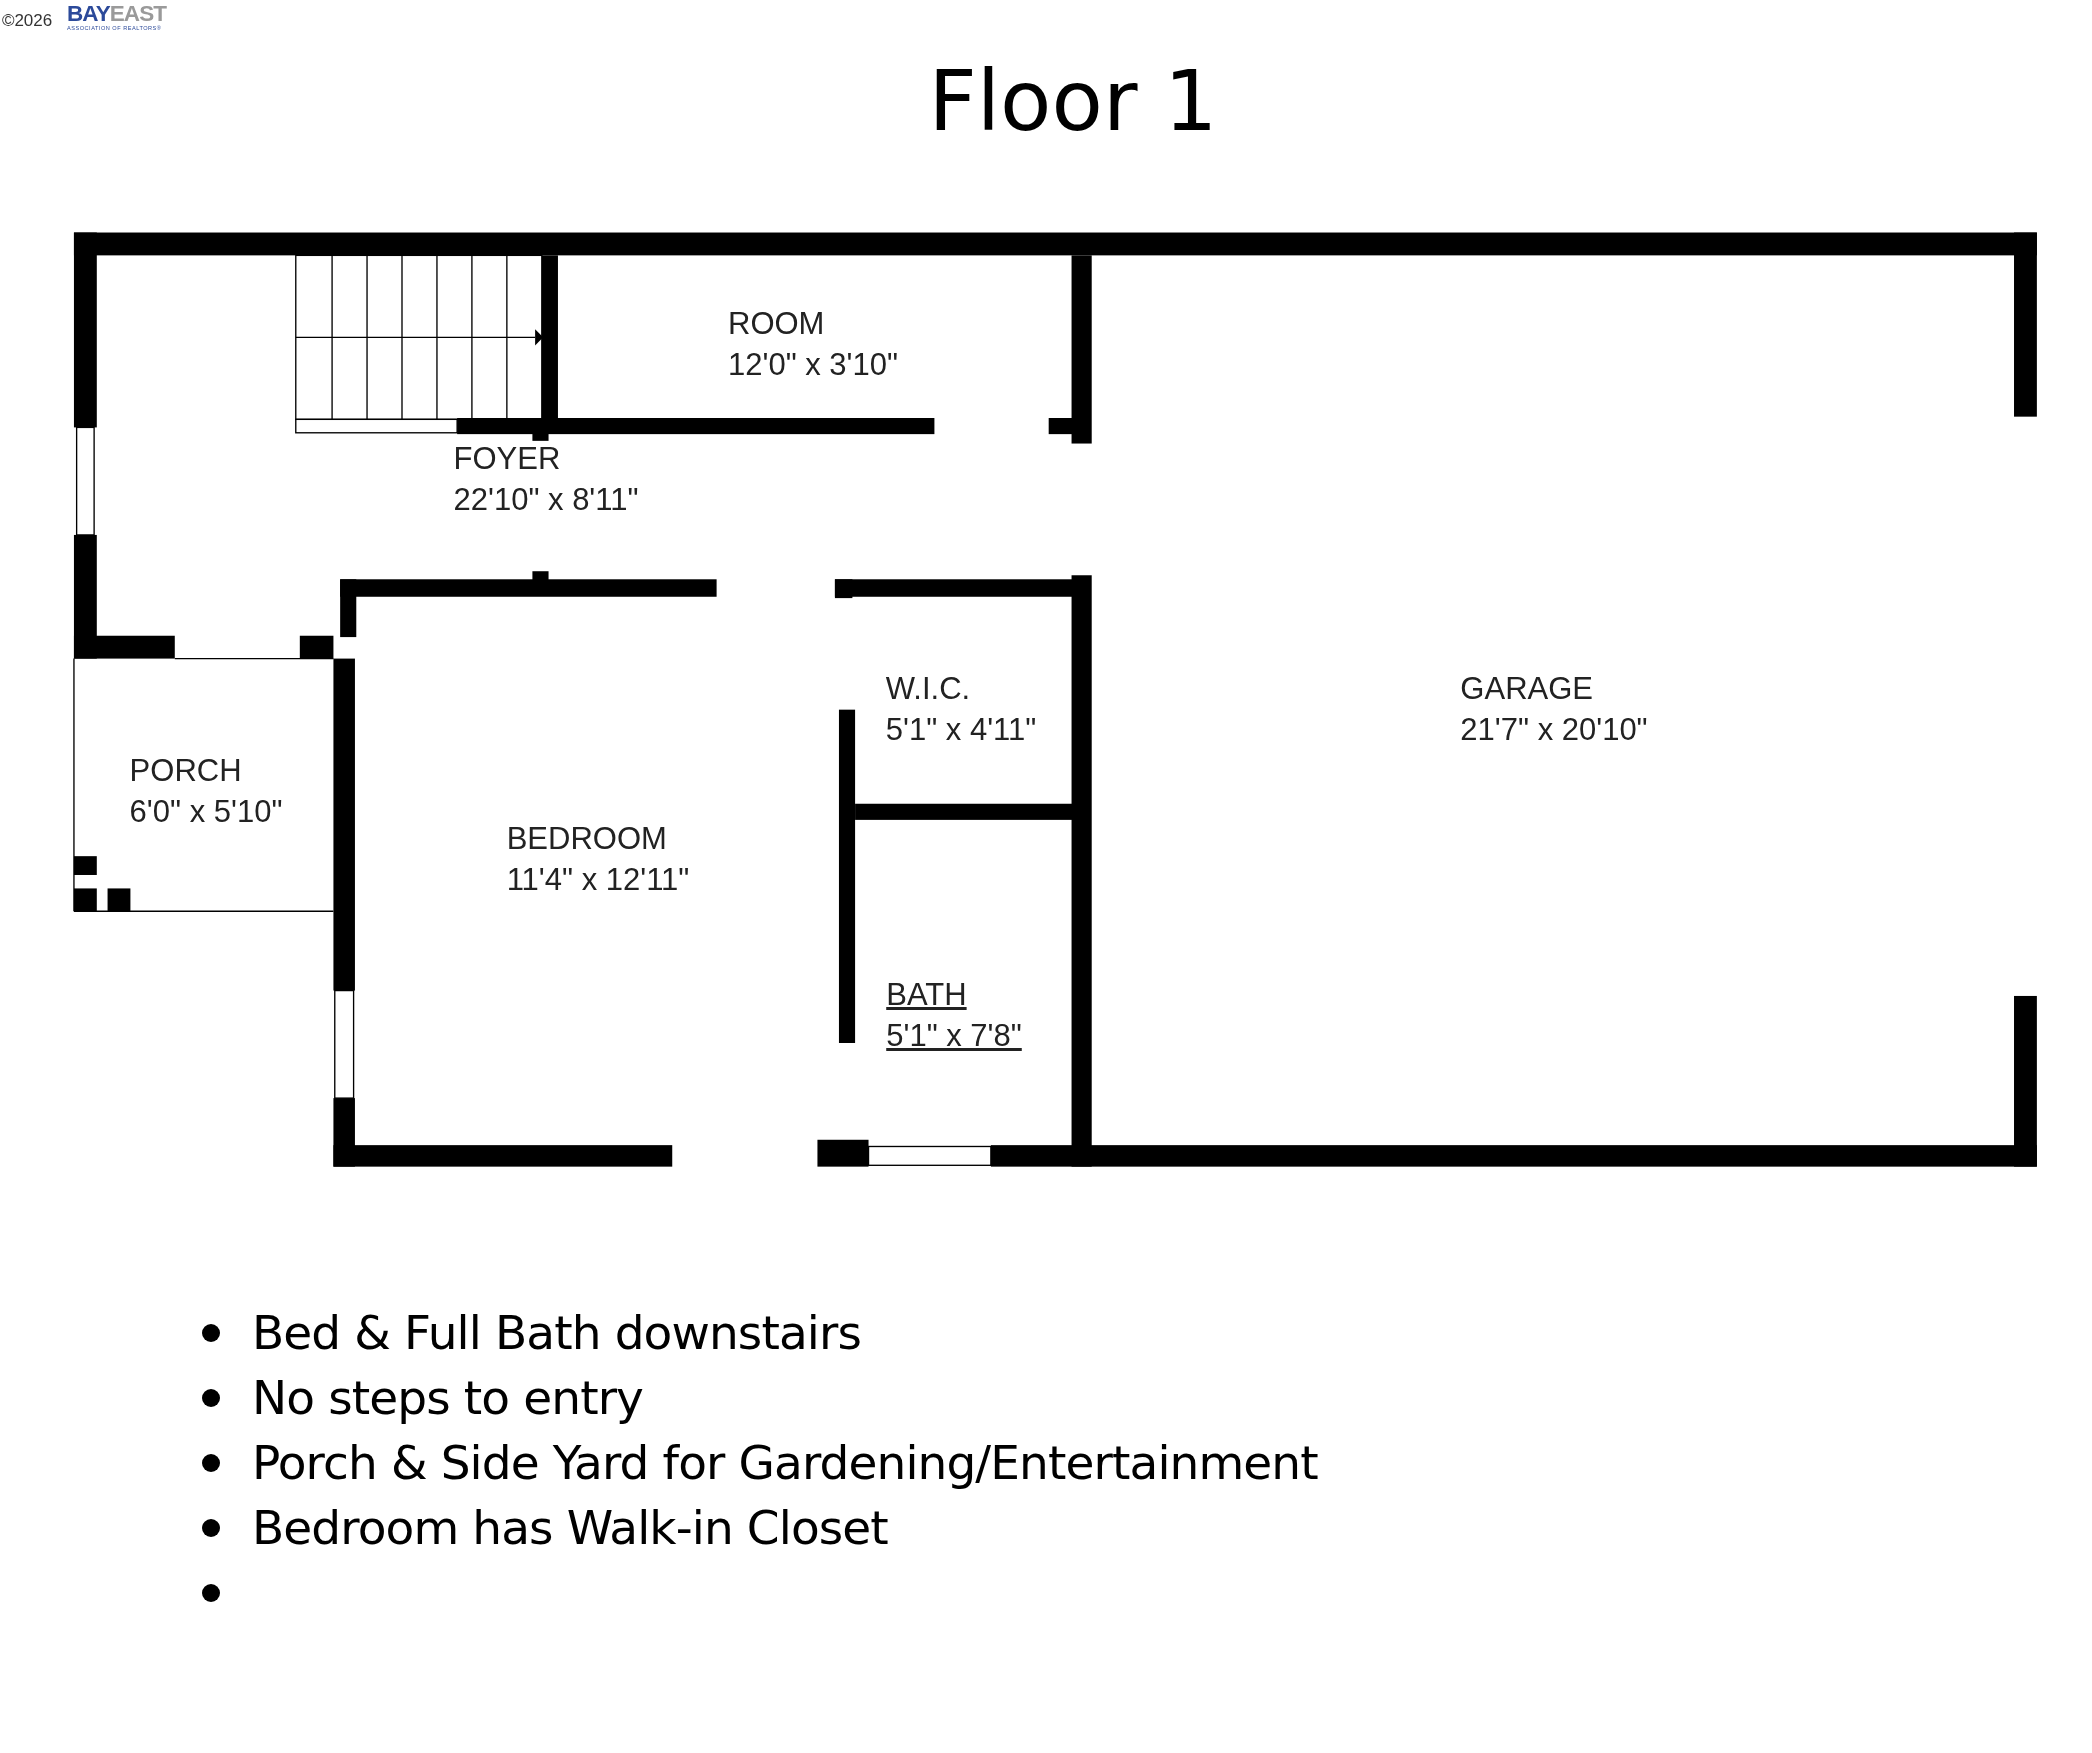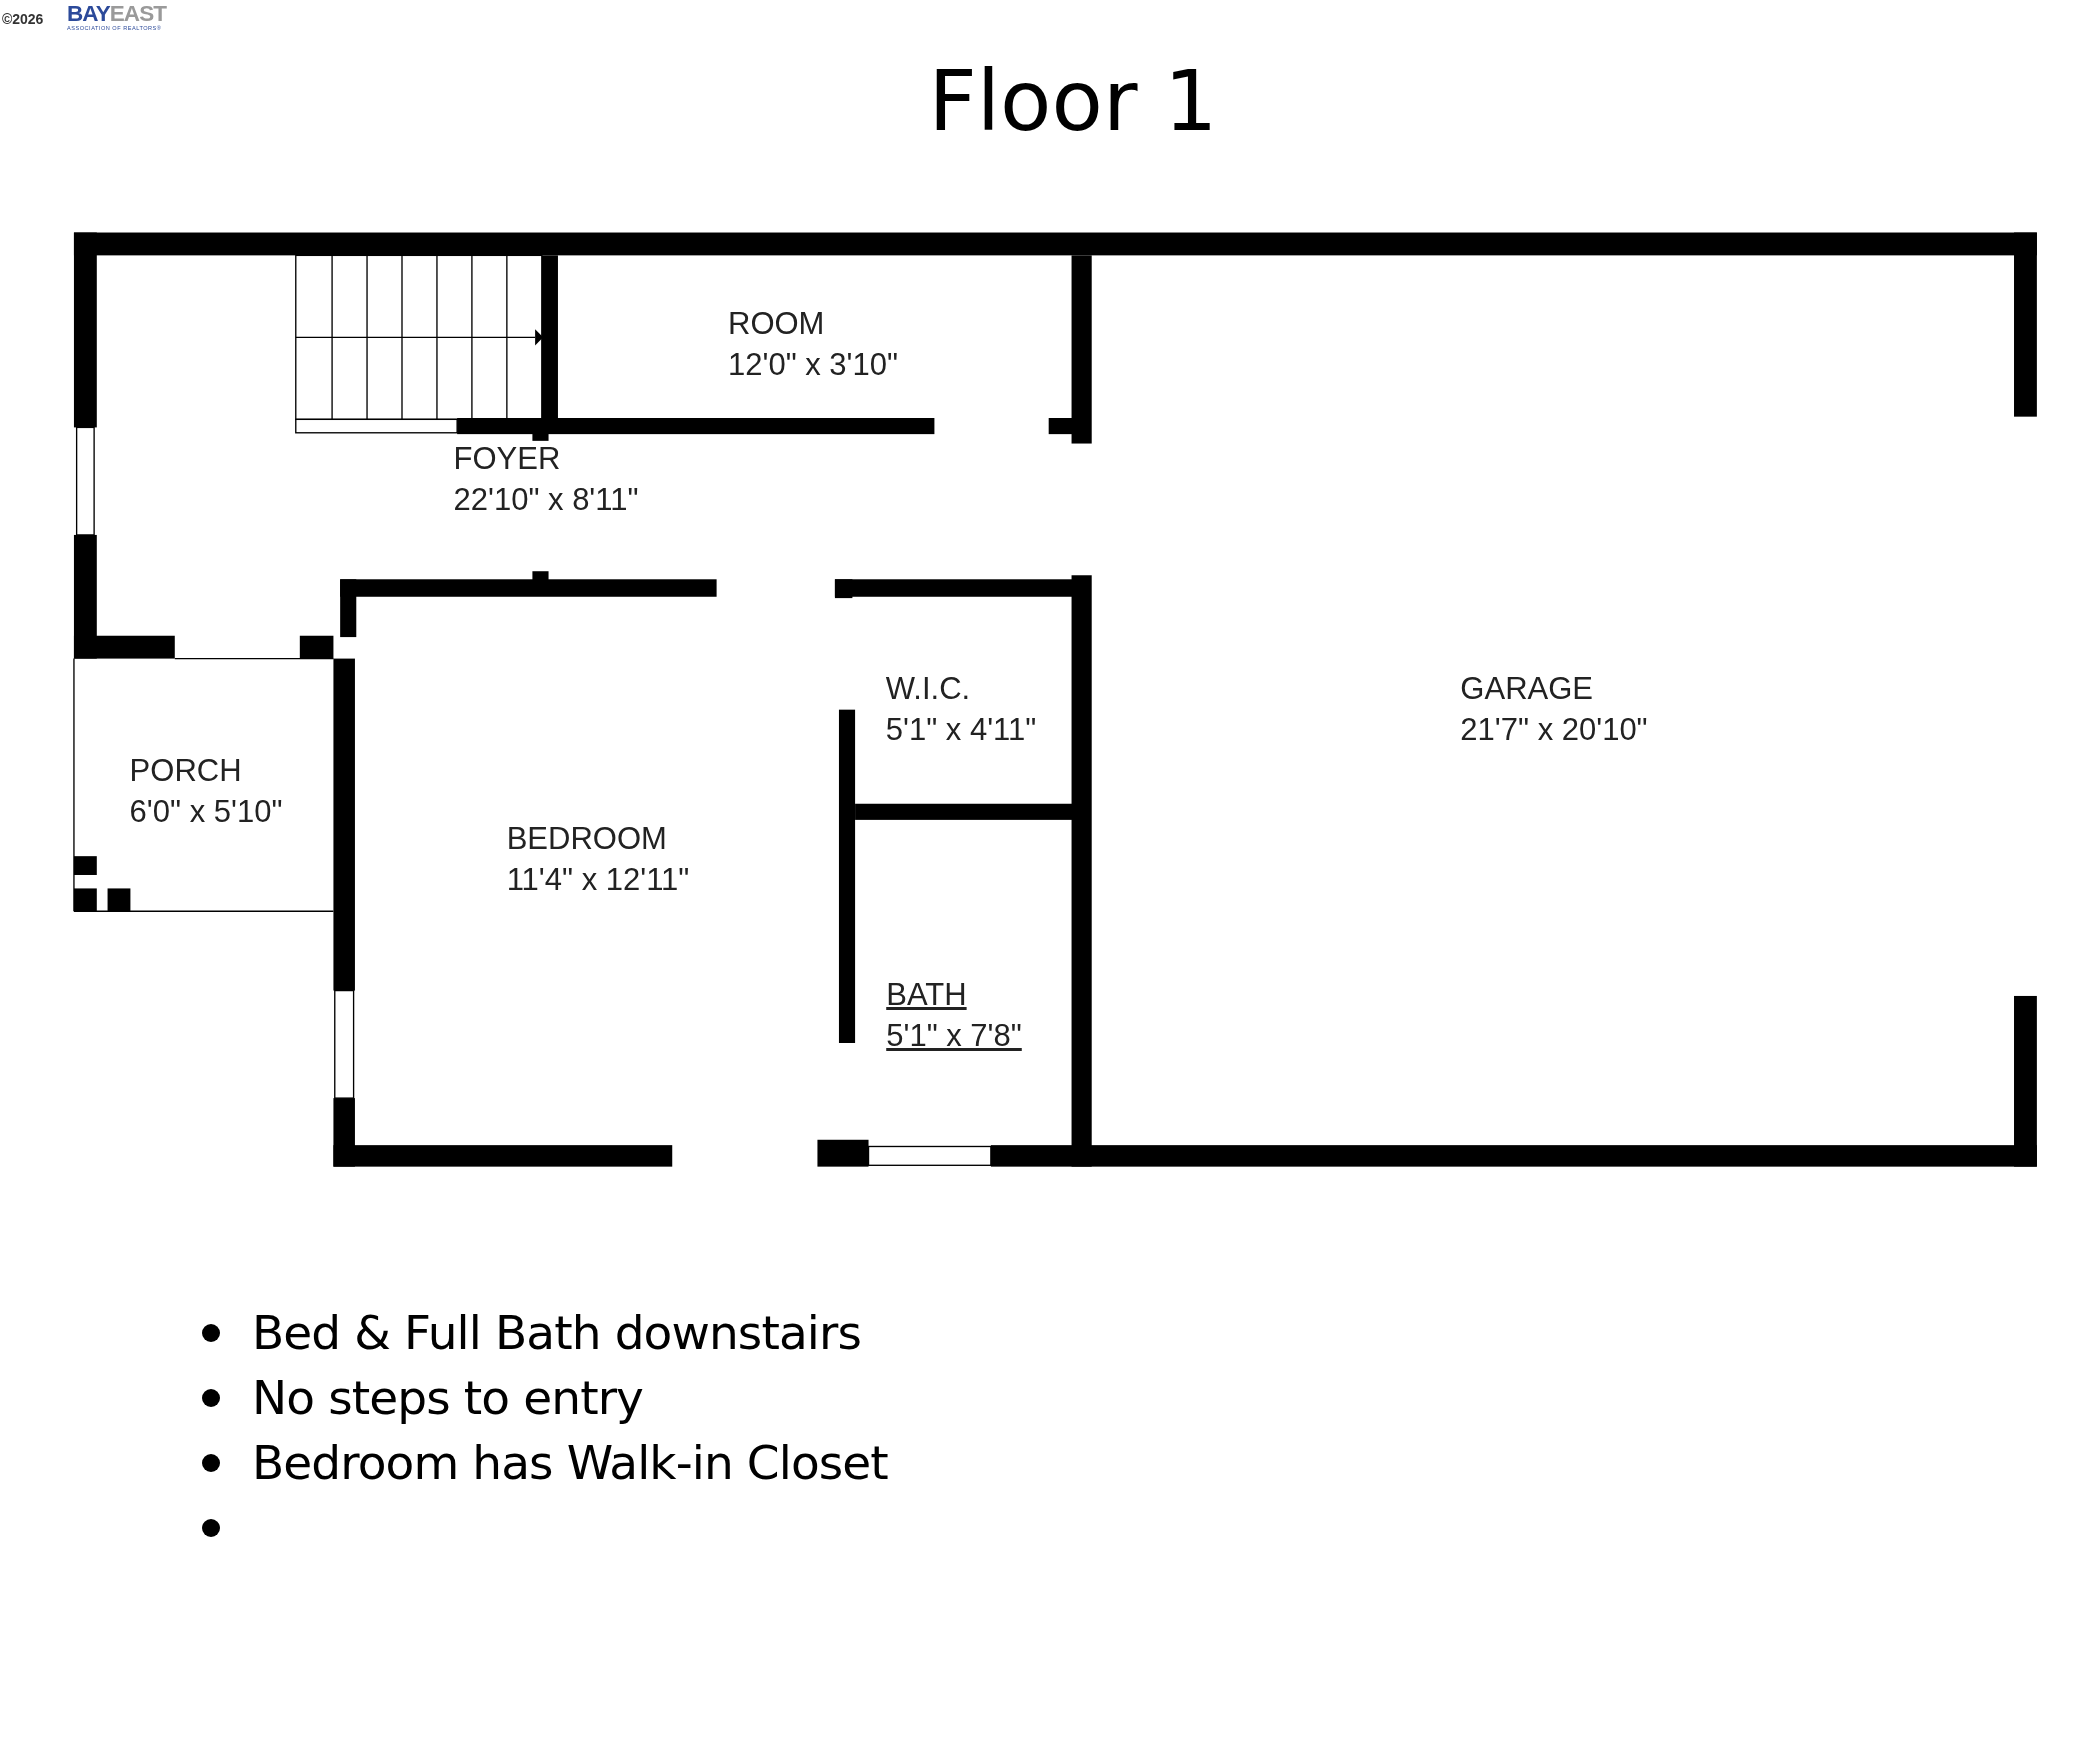--- a/index.html
+++ b/index.html
@@ -1,18 +1,18 @@
 <!DOCTYPE html>
 <html style="font-size:15px"><head>
 <meta charset="utf-8">
 <style>
   html,body{margin:0;padding:0;background:#fff;}
   body{width:2092px;height:1754px;position:relative;overflow:hidden;font-family:"Liberation Sans",sans-serif;color:#000;}
   #plan{position:absolute;left:0;top:0;width:2092px;height:1754px;}
-  .copy{position:absolute;left:1.9px;top:11.2px;font-size:14px;color:#333;font-weight:bold;}
+  .copy{position:absolute;left:1.9px;top:11.2px;font-size:17px;color:#333;}
   .logo{position:absolute;left:30px;top:3.7px;font-weight:bold;font-size:22.5px;letter-spacing:-0.9px;line-height:20.6px;}
   .logo .bay{color:#2c4a9a;margin-left:37px;}
   .logo .east{color:#9a9a9a;}
   .logo-sub{position:absolute;left:67px;top:25px;font-size:5.6px;color:#2c4a9a;letter-spacing:0.5px;}
   .title{position:absolute;left:0;width:2146px;top:52px;text-align:center;font-size:84px;font-family:"DejaVu Sans",sans-serif;}
   .room{position:absolute;text-align:left;font-size:31px;line-height:41px;color:#222;transform:translateX(-50%);white-space:nowrap;}
   .bullets{position:absolute;left:183px;top:1284px;margin:16px;padding:0;list-style:none;}
   .bullets li{position:relative;font-size:47px;line-height:65px;padding-left:53px;font-family:"DejaVu Sans",sans-serif;letter-spacing:-0.9px;}
   .bullets li .dot{position:absolute;left:2.8px;top:24px;width:18px;height:18px;border-radius:50%;background:#000;}
 </style>
@@ -118,16 +118,17 @@
     <div>11'4" x 12'11"</div>
   </div>
 <div class="room" style="left:954px;top:974px;text-decoration:underline;">
     <div>BATH</div>
     <div>5'1" x 7'8"</div>
   </div>
 
 <ul class="bullets">
   <li><span class="dot"></span><span>Bed &amp; Full Bath downstairs</span></li>
   <li><span class="dot"></span><span>No steps to entry</span></li>
+  <li><span class="dot"></span><span>Porch &amp; Side Yard for Gardening/Entertainment</span></li>
   <li><span class="dot"></span><span>Bedroom has Walk-in Closet</span></li>
   <li><span class="dot"></span></li>
 </ul>
 
 
 </body></html>

